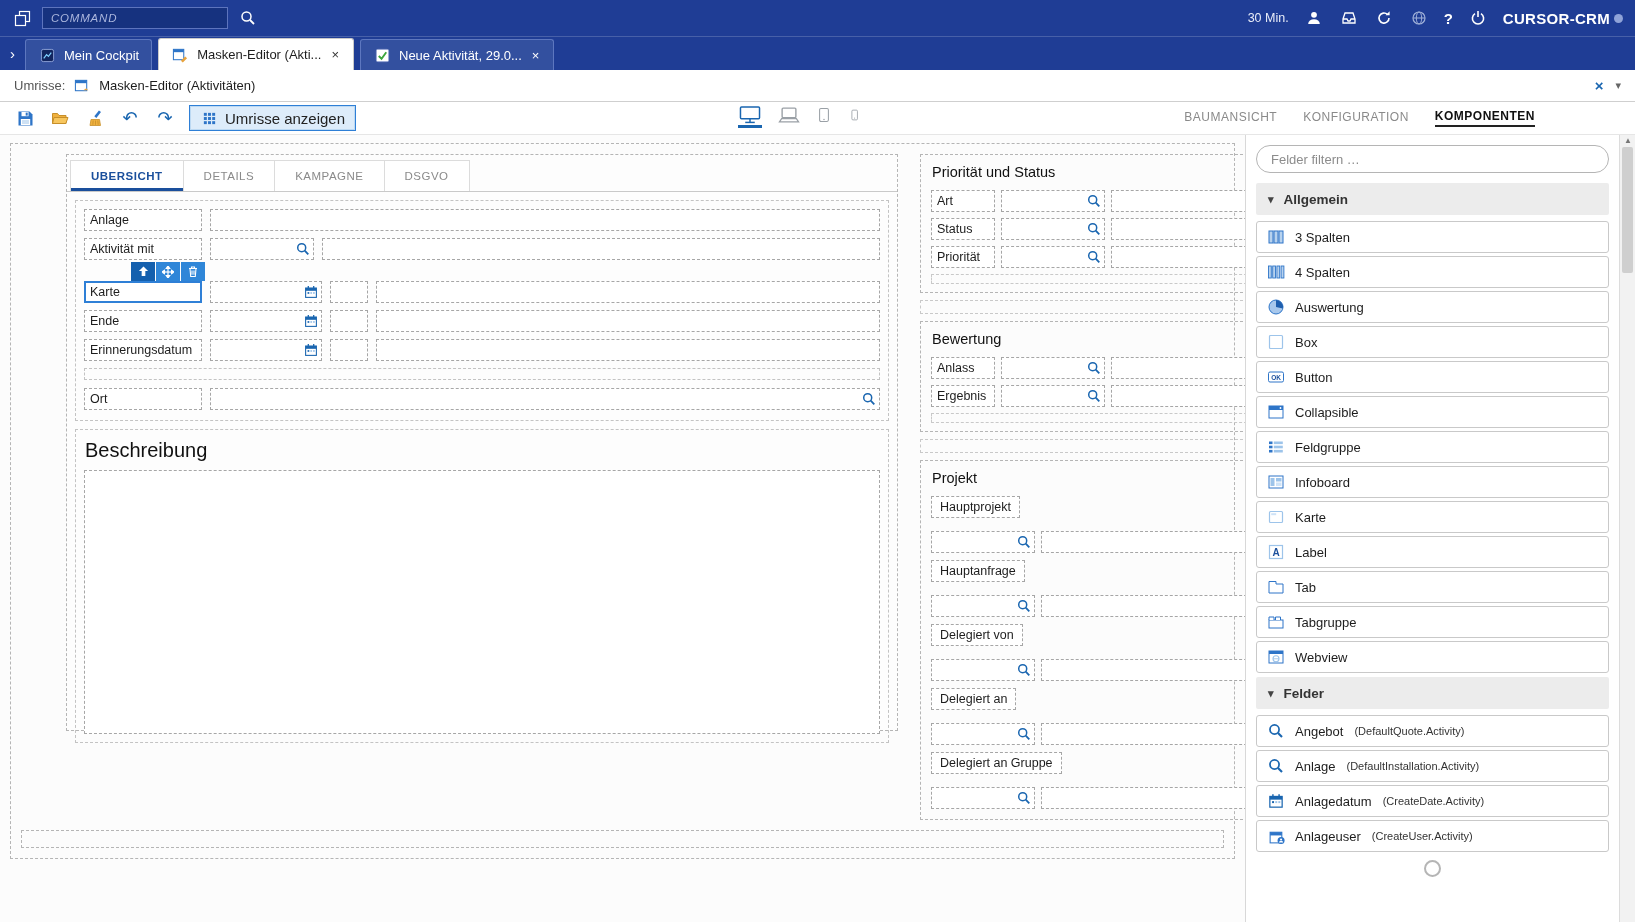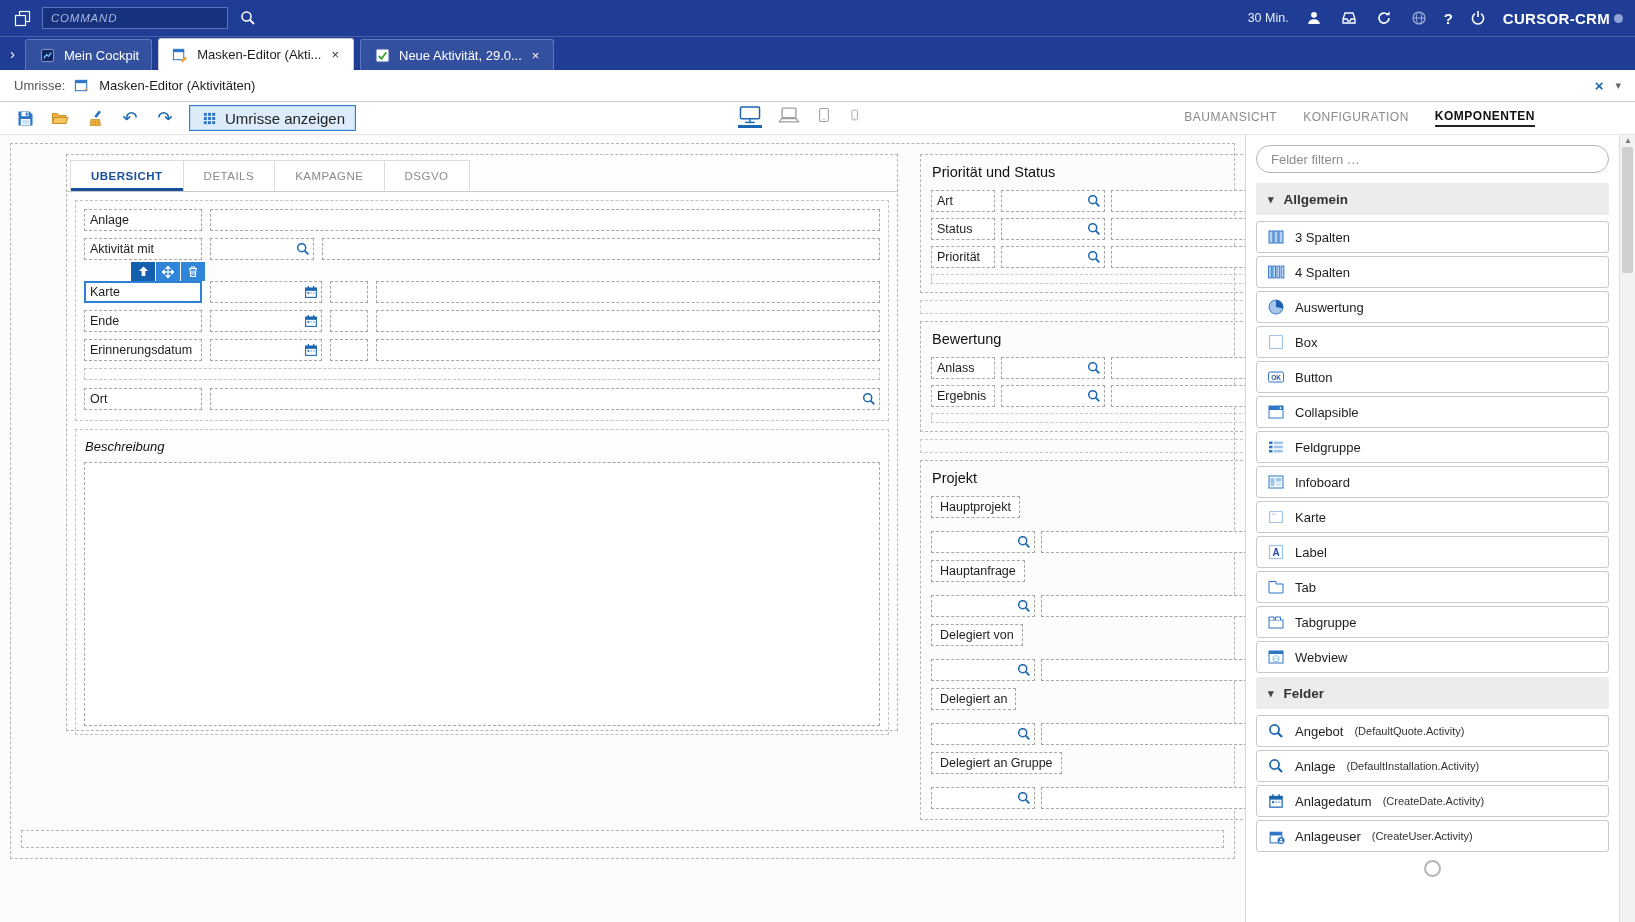--- a/index.html
+++ b/index.html
@@ -74,21 +74,21 @@
   .mgico{position:absolute;right:3px;top:3px;}
   .lookup{width:104px;}
   .dateb{width:112px;}
   .smallb{width:38px;}
   .sel-toolbar{display:flex;gap:1px;margin:1px 0 0 47px;height:19px;}
   .sel-btn{width:24px;height:19px;display:flex;align-items:center;justify-content:center;background:#2f86d8;cursor:pointer;}
   .sel-btn.first{background:#1460ae;}
   .sel-label{border:2px solid #2e7fd6;padding:1px 4px;cursor:pointer;}
   .spacer-strip{height:10px;border:1px dashed #c3c3c3;margin:3px 0 8px;}
   .besch-group{margin:0 8px 8px;border:1px dashed #c3c3c3;padding:8px;}
-  .besch-title{font-size:13px;color:#111;margin:1px 0 8px 1px;font-style:italic;}
+  .besch-title{font-size:20px;color:#111;margin:1px 0 8px 1px;}
   .besch-area{border:1px dashed #a6a6a6;background:#fff;height:262px;cursor:pointer;}
 
   
   .right-block{width:348px;min-width:348px;display:flex;flex-direction:column;}
   .group{border:1px dashed #b5b5b5;padding:8px 10px;cursor:pointer;}
   .gtitle{font-size:14.5px;color:#111;margin:1px 0 10px 1px;}
   .prow{display:flex;gap:6px;height:22px;margin-bottom:6px;}
   .plabel{width:64px;min-width:64px;box-sizing:border-box;border:1px dashed #a6a6a6;background:#fff;font-size:12.5px;
           padding:2px 5px;line-height:16px;white-space:nowrap;overflow:hidden;cursor:pointer;}
   .inner-strip{height:8px;border:1px dashed #c9c9c9;margin-top:3px;}

